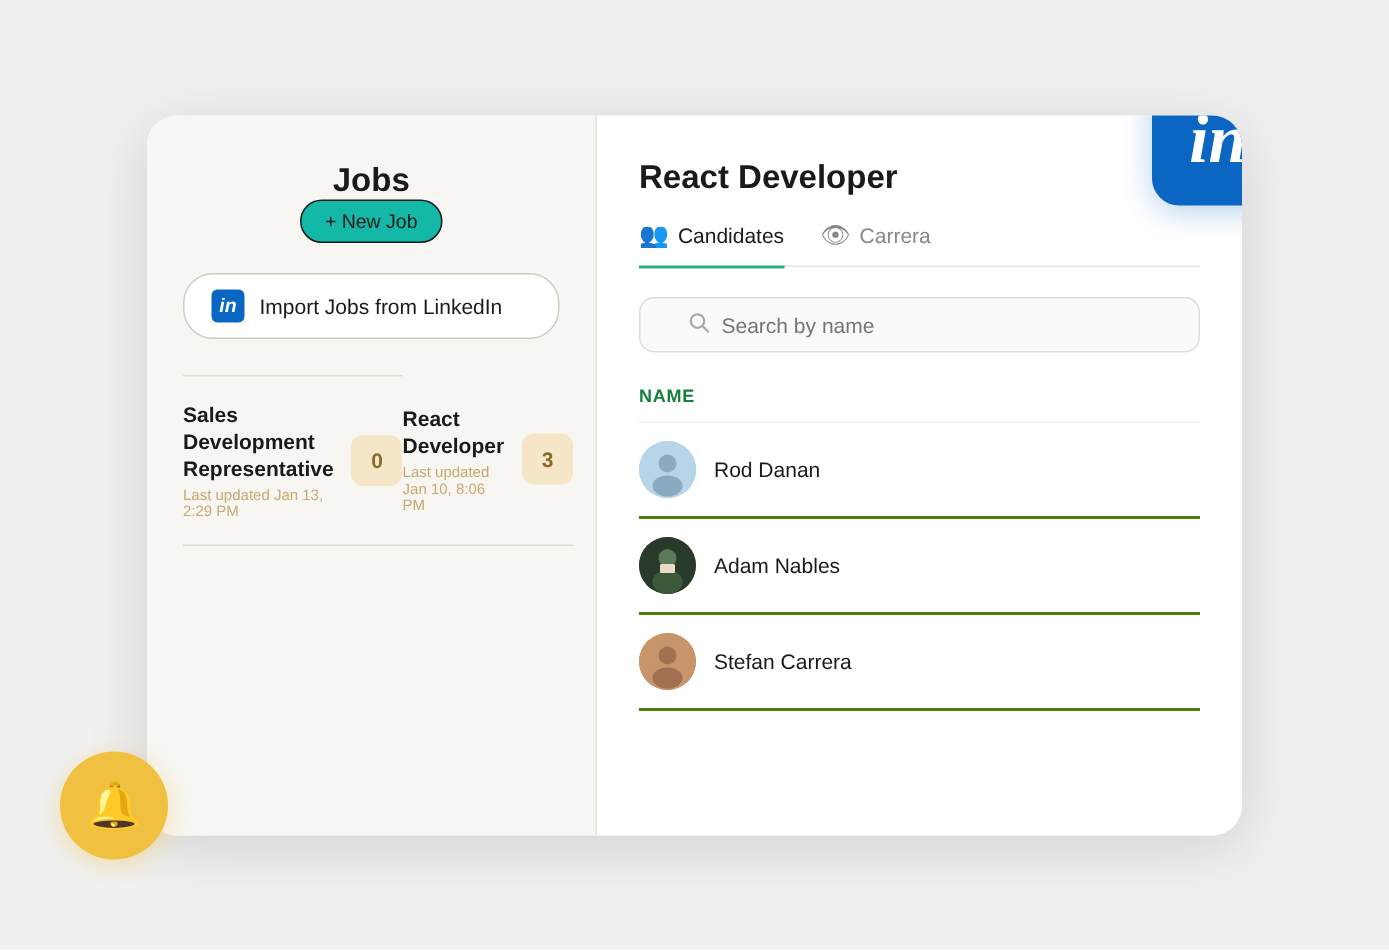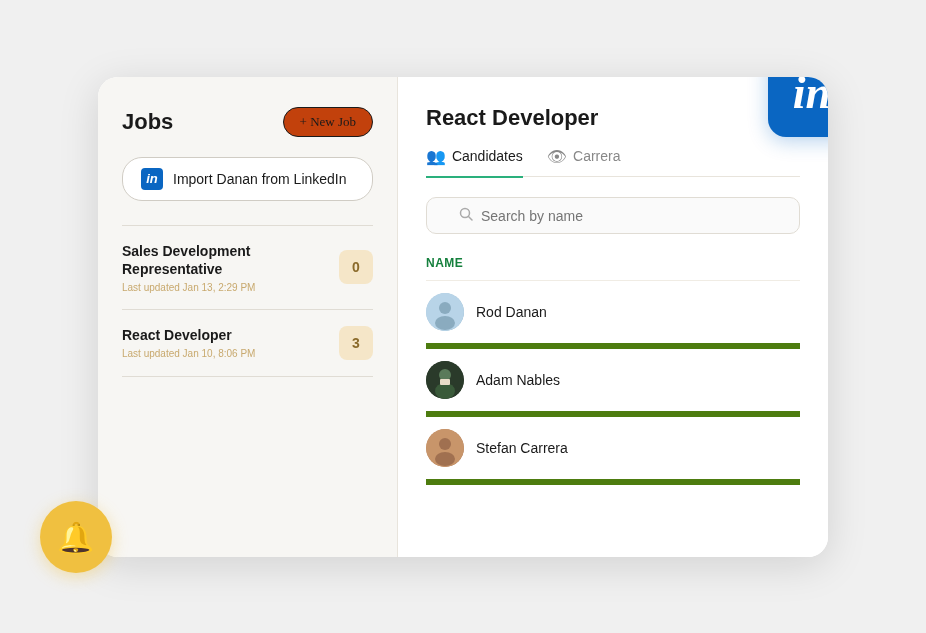--- a/index.html
+++ b/index.html
@@ -33,38 +33,38 @@
       padding: 30px 24px;
       border-right: 1px solid #e8e4dc;
       flex-shrink: 0;
     }
 
     .left-header {
       display: flex;
       align-items: center;
       justify-content: space-between;
       margin-bottom: 20px;
+      flex-direction: column;
     }
 
     .jobs-title {
       font-size: 22px;
       font-weight: 700;
       color: #1a1a1a;
     }
 
     .new-job-btn {
       border: 1.5px solid #1a1a1a;
-      background: #c2410c;
+      background: #14b8a6;
       border-radius: 20px;
       padding: 6px 16px;
       font-size: 13px;
       font-weight: 500;
       cursor: pointer;
       color: #1a1a1a;
-      font-family: Liberation Serif, serif;
     }
 
     .import-btn {
       display: flex;
       align-items: center;
       gap: 10px;
       background: #fff;
       border: 1.5px solid #d0ccc4;
       border-radius: 20px;
       padding: 10px 18px;
@@ -86,21 +86,21 @@
       justify-content: center;
       color: #fff;
       font-size: 13px;
       font-weight: 700;
       font-style: italic;
       flex-shrink: 0;
     }
 
     .job-list {
       display: flex;
-      flex-direction: column;
+      flex-direction: row;
       gap: 0;
     }
 
     .job-item {
       display: flex;
       align-items: center;
       justify-content: space-between;
       padding: 16px 0;
       border-bottom: 1px solid #e0dcd4;
       cursor: pointer;
@@ -226,21 +226,21 @@
       border-bottom: 1.5px solid #f0ece4;
       text-transform: uppercase;
       letter-spacing: 0.04em;
     }
 
     .candidate-row {
       display: flex;
       align-items: center;
       gap: 12px;
       padding: 12px 0;
-      border-bottom: 6px solid #4d7c0f;
+      border-bottom: 2px solid #4d7c0f;
       cursor: pointer;
     }
 
     .candidate-avatar {
       width: 38px;
       height: 38px;
       border-radius: 50%;
       background: #ccc;
       overflow: hidden;
       flex-shrink: 0;
@@ -325,21 +325,21 @@
   </div>
 
   <div class="left-panel">
     <div class="left-header">
       <span class="jobs-title">Jobs</span>
       <button class="new-job-btn">+ New Job</button>
     </div>
 
     <button class="import-btn">
       <span class="linkedin-icon-small">in</span>
-      <span>Import Danan from LinkedIn</span>
+      <span>Import Jobs from LinkedIn</span>
     </button>
 
     <div class="job-list">
 
       <div class="job-item">
         <div class="job-info">
           <div class="job-name">Sales Development Representative</div>
           <div class="job-updated">Last updated Jan 13, 2:29 PM</div>
         </div>
         <div class="job-count">0</div>

